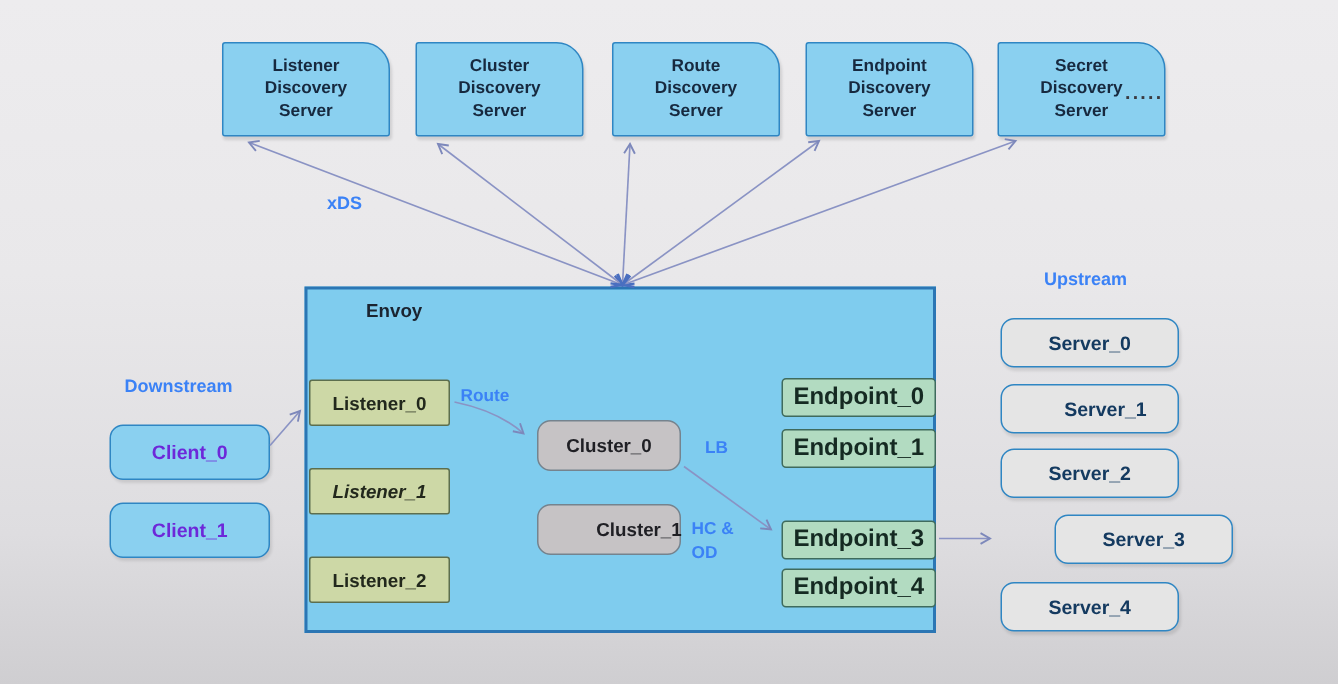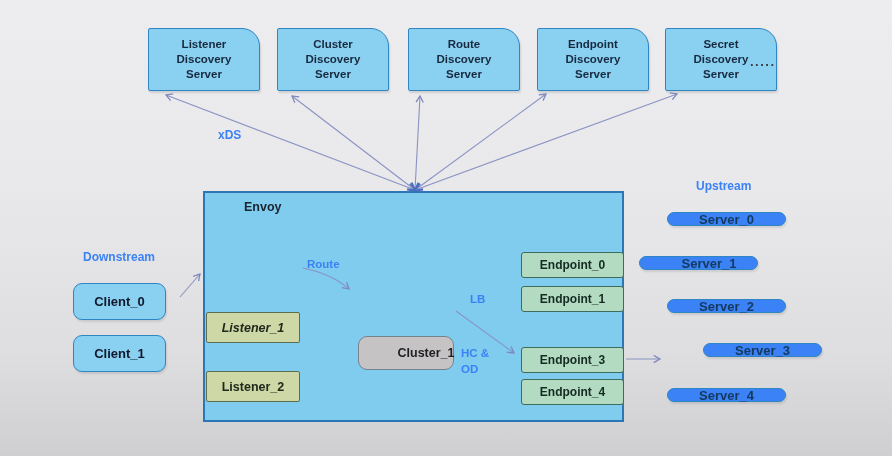--- a/index.html
+++ b/index.html
@@ -13,43 +13,43 @@
   .node{position:absolute;box-sizing:border-box;display:flex;align-items:center;justify-content:center;
         text-align:center;color:#1b2430;font-weight:700;}
   .disc{
     width:112px;height:63px;background:#8ad0f0;border:1.5px solid #2f86c3;
     border-radius:2px 18px 2px 2px;font-size:11.5px;line-height:15px;font-weight:700;
     color:#17293f;white-space:pre-line;
     box-shadow:1px 2px 2px rgba(0,0,0,0.12);
     margin-left:40px;
   }
   .blue-pill{
-    width:93px;height:37px;background:#8ad0f0;border:1.5px solid #2f86c3;border-radius:9px;
-    font-size:13px;color:#0f172a;box-shadow:1px 2px 2px rgba(0,0,0,0.10);
+    width:107px;height:37px;background:#8ad0f0;border:1.5px solid #2f86c3;border-radius:9px;
+    font-size:13px;color:#6d28d9;box-shadow:1px 2px 2px rgba(0,0,0,0.10);
   }
   .server-pill{
-    width:119px;height:14px;background:#3b82f6;border:1.5px solid #2f86c3;border-radius:9px;
+    width:119px;height:33px;background:#e5e5e5;border:1.5px solid #2f86c3;border-radius:9px;
     font-size:13px;color:#143a60;box-shadow:1px 2px 2px rgba(0,0,0,0.10);
   }
   .envoy-box{
     position:absolute;left:203px;top:191px;width:421px;height:231px;box-sizing:border-box;
     background:#7fccee;border:2px solid #2b76b4;
   }
   .envoy-title{position:absolute;left:11px;top:7px;font-size:12.5px;font-weight:700;color:#1b2430;padding-left:28px;}
   .listener{
     width:94px;height:31px;background:#cdd8a6;border:1.5px solid #5c6e4e;border-radius:2px;
     font-size:12.5px;color:#22281c;
   }
   .cluster{
     width:96px;height:34px;background:#c6c3c5;border:1.5px solid #75838e;border-radius:9px;
     font-size:12.5px;color:#1f1f24;
   }
   .endpoint{
     width:103px;height:26px;background:#b2dbc1;border:1.5px solid #3f6b5d;border-radius:3px;
-    font-size:12px;color:#152a22;
+    font-size:16px;color:#152a22;
   }
   
   .lbl{position:absolute;font-size:12px;font-weight:700;color:#3b82f6;white-space:pre-line;}
   .lbl-sm{font-size:11.5px;}
   .dots{position:absolute;font-size:13px;font-weight:700;color:#3a3a40;letter-spacing:1.5px;}
   svg.wires{position:absolute;inset:0;pointer-events:none;}
 </style>
 </head>
 <body>
 
@@ -75,38 +75,40 @@
   <div class="lbl" style="left:218px;top:128px;">xDS</div>
 
   <div class="lbl" style="left:83px;top:250px;">Downstream</div>
   <div class="node blue-pill" style="left:73px;top:283px;">Client_0</div>
   <div class="node blue-pill" style="left:73px;top:335px;">Client_1</div>
 
   <div class="envoy-box">
     <div class="envoy-title">Envoy</div>
   </div>
 
+  <div class="node listener" style="left:206px;top:253px;">Listener_0</div>
   <div class="node listener" style="left:206px;top:312px;font-style:italic;">Listener_1</div>
   <div class="node listener" style="left:206px;top:371px;">Listener_2</div>
 
+  <div class="node cluster" style="left:358px;top:280px;">Cluster_0</div>
   <div class="node cluster" style="left:358px;top:336px;padding-left:40px;">Cluster_1</div>
 
   <div class="node endpoint" style="left:521px;top:252px;">Endpoint_0</div>
   <div class="node endpoint" style="left:521px;top:286px;">Endpoint_1</div>
   <div class="node endpoint" style="left:521px;top:347px;">Endpoint_3</div>
   <div class="node endpoint" style="left:521px;top:379px;">Endpoint_4</div>
 
   <div class="lbl lbl-sm" style="left:307px;top:258px;">Route</div>
   <div class="lbl lbl-sm" style="left:470px;top:293px;">LB</div>
   <div class="lbl lbl-sm" style="left:461px;top:345px;line-height:16px;">HC &amp;
 OD</div>
 
   <div class="lbl" style="left:696px;top:179px;">Upstream</div>
   <div class="node server-pill" style="left:667px;top:212px;">Server_0</div>
-  <div class="node server-pill" style="left:639px;top:256px;padding-left:21px;">Server_1</div>
+  <div class="node server-pill" style="left:667px;top:256px;padding-left:21px;">Server_1</div>
   <div class="node server-pill" style="left:667px;top:299px;">Server_2</div>
   <div class="node server-pill" style="left:667px;top:343px;margin-left:36px;">Server_3</div>
   <div class="node server-pill" style="left:667px;top:388px;">Server_4</div>
 
   <svg class="wires" width="892" height="456" viewBox="0 0 892 456">
     <defs>
       <marker id="ah" viewBox="0 0 10 10" refX="8" refY="5" markerWidth="9" markerHeight="9" orient="auto-start-reverse" markerUnits="userSpaceOnUse">
         <path d="M1,1 L8,5 L1,9" fill="none" stroke="#7d88bb" stroke-width="1.4"></path>
       </marker>
       <marker id="ahc" viewBox="0 0 10 10" refX="8" refY="5" markerWidth="10" markerHeight="10" orient="auto-start-reverse" markerUnits="userSpaceOnUse">

